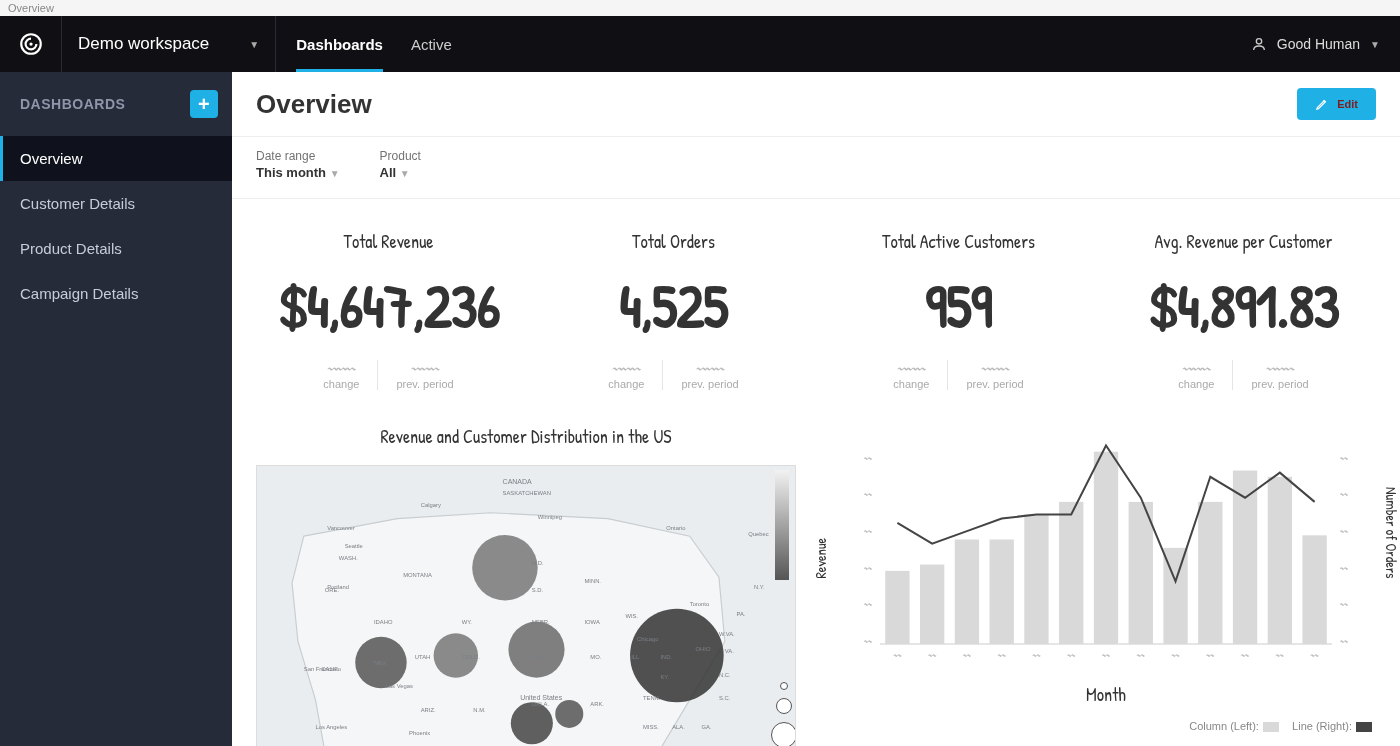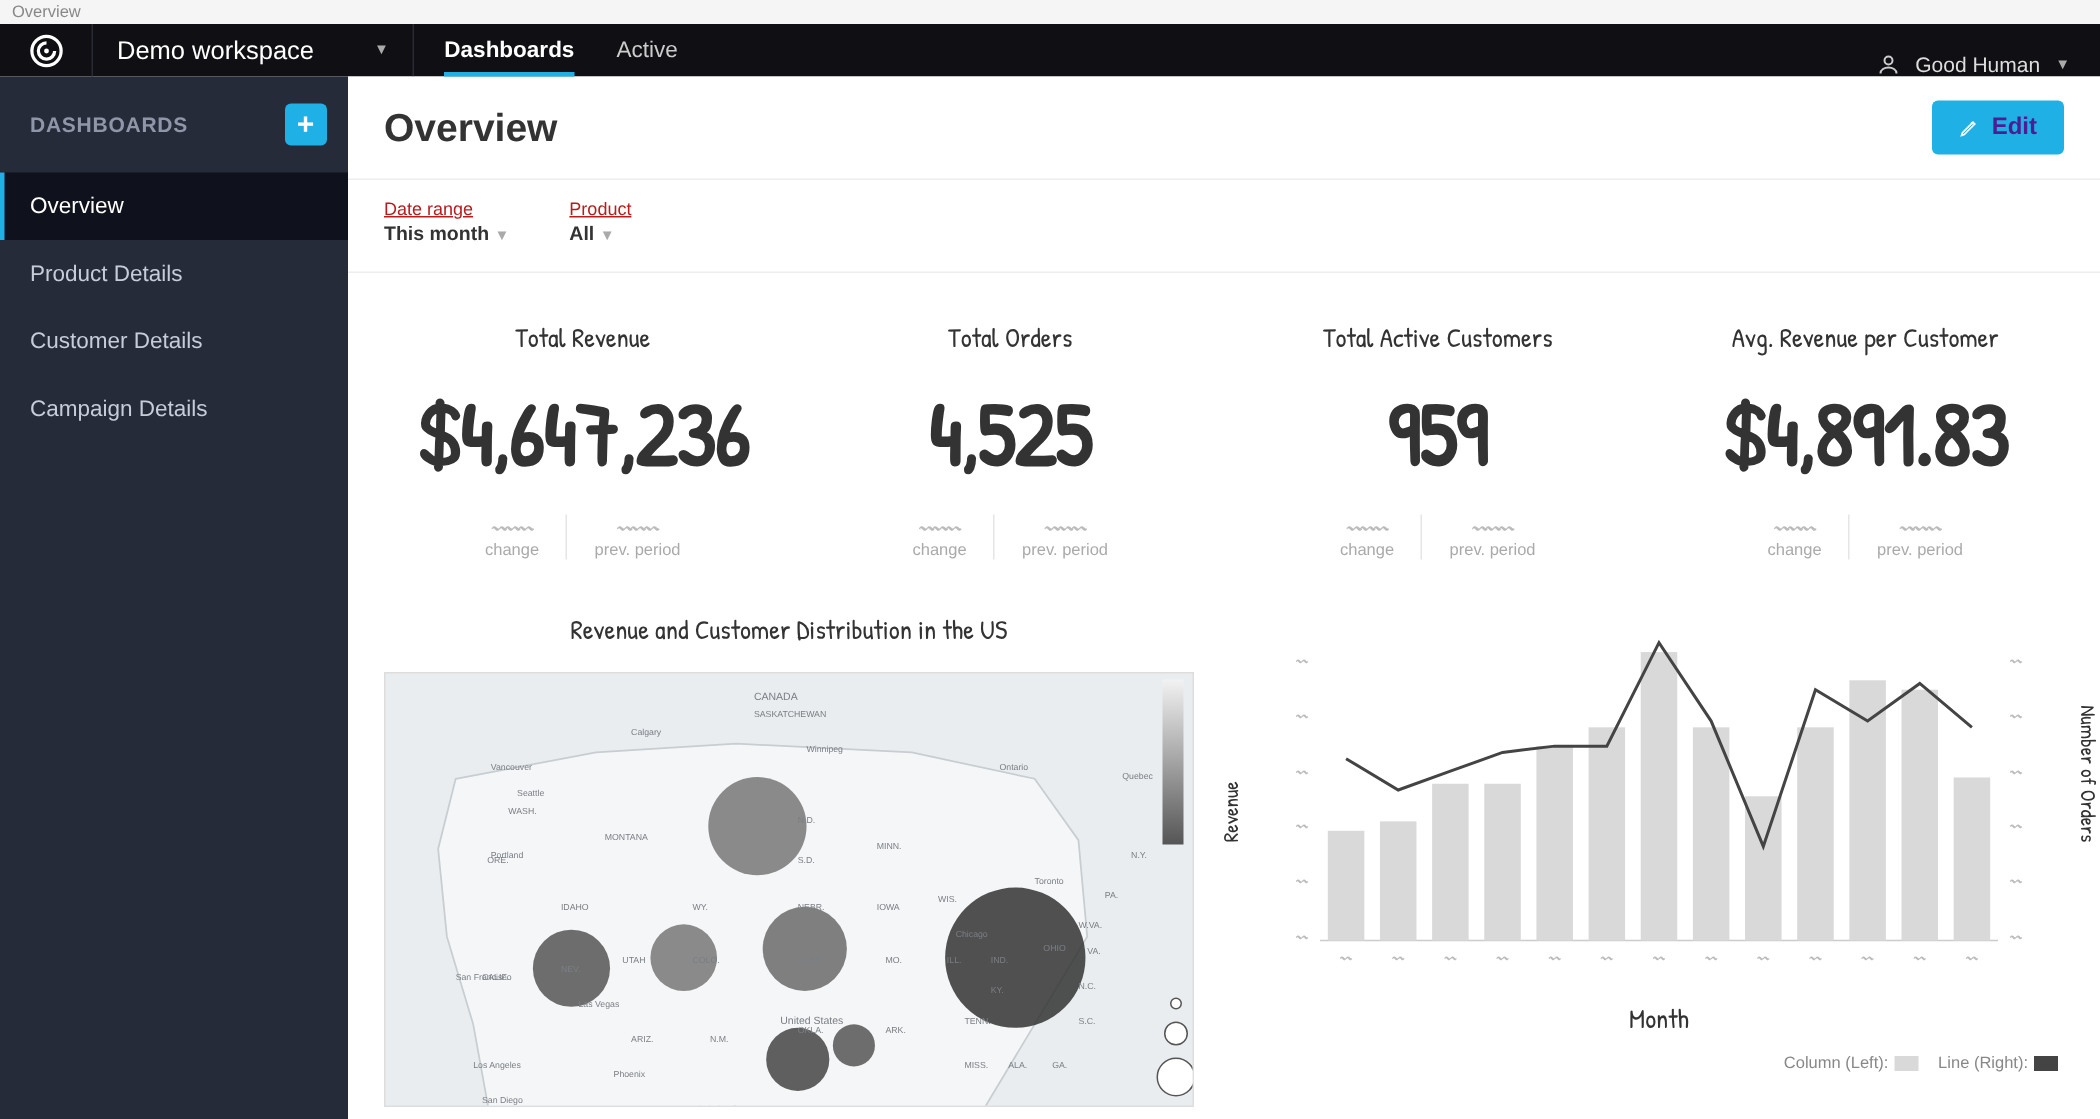--- a/index.html
+++ b/index.html
@@ -1,20 +1,20 @@
 <!DOCTYPE html>
 <html><head>
 <meta charset="utf-8">
 <style>
 * { box-sizing: border-box; margin: 0; padding: 0; }
 body { font-family: -apple-system, BlinkMacSystemFont, "Segoe UI", Arial, sans-serif; font-size: 14px; color: #333; background: #fff; width: 1400px; }
 .browser-tab { font-size: 11px; color: #888; padding: 2px 8px; background: #f5f5f5; }
 
 
-.topbar { display: flex; align-items: flex-end; background: #0f0f14; color: #fff; height: 35px; }
+.topbar { display: flex; align-items: center; background: #0f0f14; color: #fff; height: 56px; }
 .logo { width: 62px; display: flex; align-items: center; justify-content: center; border-right: 1px solid #2a2a35; height: 100%; }
 .logo svg { width: 26px; height: 26px; stroke: #fff; fill: none; stroke-width: 2; }
 .workspace { display: flex; align-items: center; gap: 40px; padding: 0 16px; height: 100%; border-right: 1px solid #2a2a35; font-size: 17px; cursor: pointer; }
 .chev { font-size: 10px; color: #aaa; }
 .tabs { display: flex; gap: 28px; padding: 0 20px; height: 100%; align-items: center; }
 .tab { color: #ccc; cursor: pointer; font-size: 15px; height: 100%; display: flex; align-items: center; position: relative; }
 .tab.active { color: #fff; font-weight: 600; }
 .tab.active::after { content: ""; position: absolute; left: 0; right: 0; bottom: 0; height: 3px; background: #1fb0e6; }
 .spacer { flex: 1; }
 .user { display: flex; align-items: center; gap: 10px; padding: 0 20px; color: #ddd; cursor: pointer; }
@@ -23,24 +23,24 @@
 .shell { display: flex; }
 .sidebar { width: 232px; background: #262b3a; color: #c7ccd9; min-height: 696px; }
 .side-head { display: flex; align-items: center; justify-content: space-between; padding: 18px 14px 18px 20px; color: #8f96a8; font-weight: 600; letter-spacing: 0.5px; }
 .add-btn { width: 28px; height: 28px; background: #1fb0e6; color: #fff; border-radius: 4px; display: flex; align-items: center; justify-content: center; font-size: 20px; cursor: pointer; }
 .side-item { padding: 14px 20px; cursor: pointer; font-size: 15px; }
 .side-item.active { background: #0f121c; color: #fff; border-left: 3px solid #1fb0e6; padding-left: 17px; }
 
 .main { flex: 1; background: #fff; }
 .page-head { display: flex; align-items: center; justify-content: space-between; padding: 16px 24px; border-bottom: 1px solid #eee; }
 .page-title { font-size: 26px; font-weight: 700; }
-.edit-btn { background: #1fb0e6; color: #4c1d95; border: none; border-radius: 4px; padding: 9px 18px; font-size: 16px; font-weight: 600; display: flex; align-items: center; gap: 8px; cursor: pointer; }
+.edit-btn { background: #1fb0e6; color: #7f1d1d; border: none; border-radius: 4px; padding: 9px 18px; font-size: 11px; font-weight: 600; display: flex; align-items: center; gap: 8px; cursor: pointer; }
 
 .filters { display: flex; gap: 40px; padding: 12px 24px 18px; border-bottom: 1px solid #eee; font-size: 13px; }
-.filter .flabel { color: #b91c1c; font-size: 12px; margin-bottom: 2px; text-decoration: underline; }
+.filter .flabel { color: #737373; font-size: 12px; margin-bottom: 2px; }
 .filter .fval { color: #333; font-weight: 700; cursor: pointer; }
 
 
 .kpis { display: flex; padding: 30px 24px 24px; gap: 20px; justify-content: center; }
 .kpi { flex: 1; text-align: center; font-family: "Comic Sans MS", "Patrick Hand", cursive; }
 .kpi-title { font-size: 18px; margin-bottom: 10px; }
 .kpi-value { font-size: 60px; font-weight: 700; letter-spacing: -1px; }
 .kpi-sub { margin-top: 14px; display: flex; justify-content: center; gap: 18px; font-size: 11px; color: #aaa; font-family: -apple-system, Arial, sans-serif; }
 .kpi-sub .col { display: flex; flex-direction: column; align-items: center; gap: 3px; }
 .squiggle { color: #bbb; letter-spacing: -1px; font-size: 10px; }
@@ -96,22 +96,22 @@
   </div>
 </div>
 
 <div class="shell">
   <div class="sidebar">
     <div class="side-head">
       <span>DASHBOARDS</span>
       <div class="add-btn">+</div>
     </div>
     <div class="side-item active">Overview</div>
+    <div class="side-item">Customer Details</div>
     <div class="side-item">Product Details</div>
-    <div class="side-item">Customer Details</div>
     <div class="side-item">Campaign Details</div>
   </div>
 
   <div class="main">
     <div class="page-head">
       <div class="page-title">Overview</div>
       <button class="edit-btn">
         <svg width="14" height="14" viewBox="0 0 24 24" fill="none" stroke="#fff" stroke-width="2">
             <path d="M3 21l3-1 12-12-2-2L4 18l-1 3z"></path>
             <path d="M14 6l2 2"></path>

